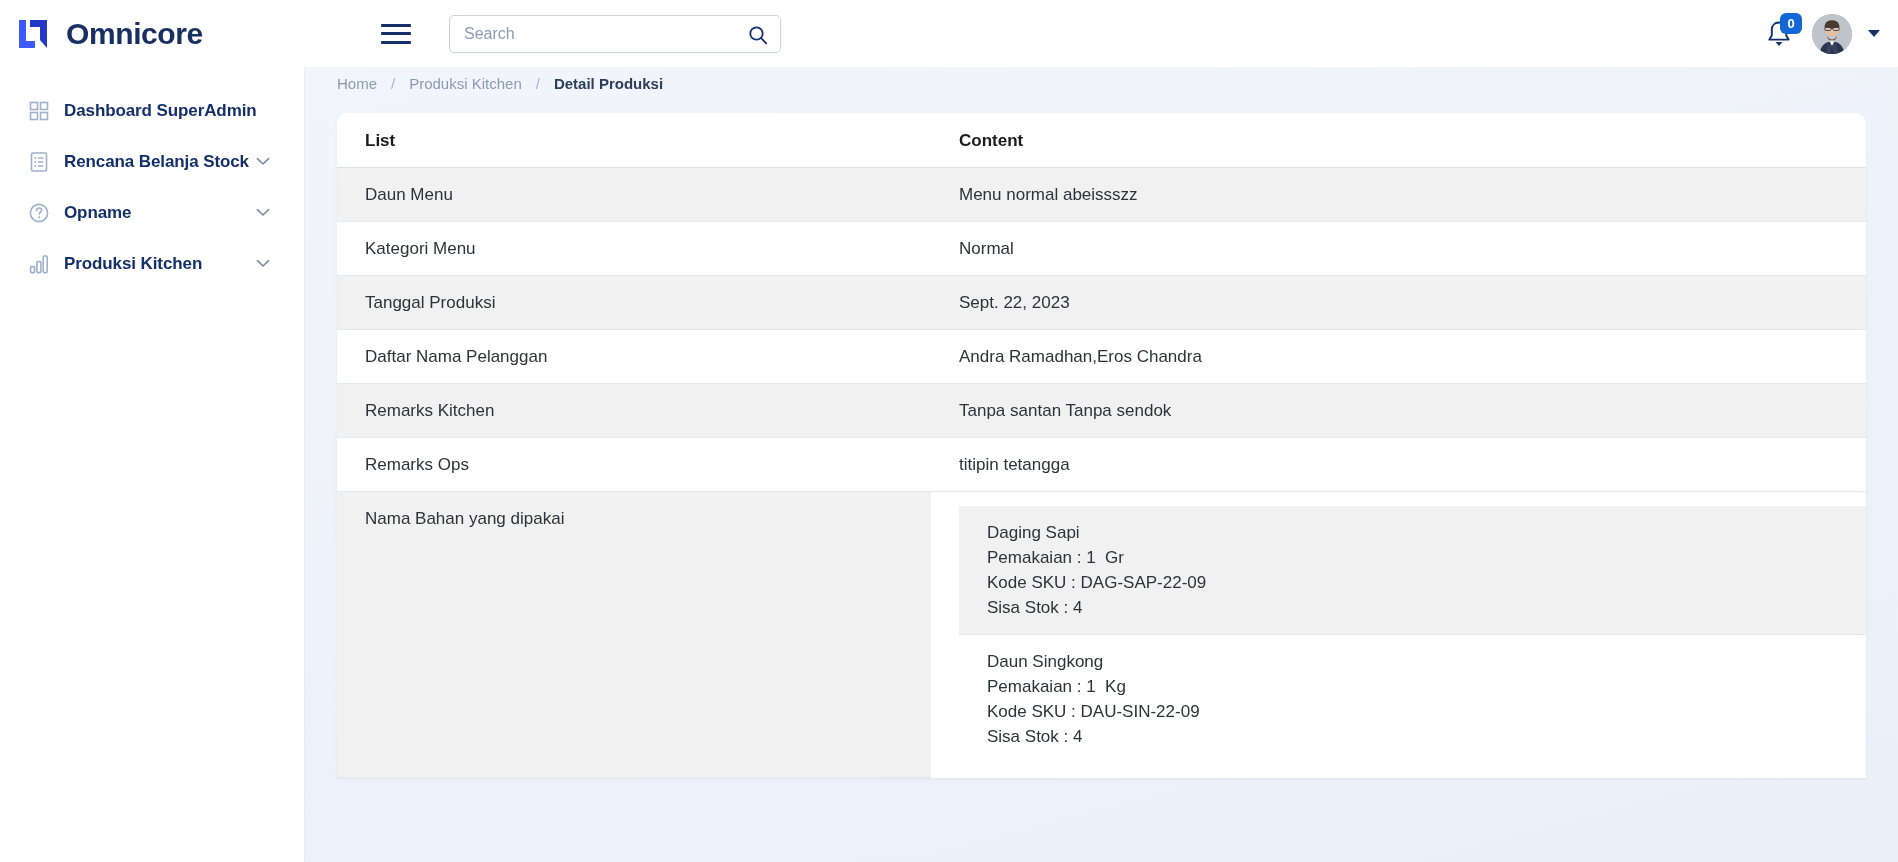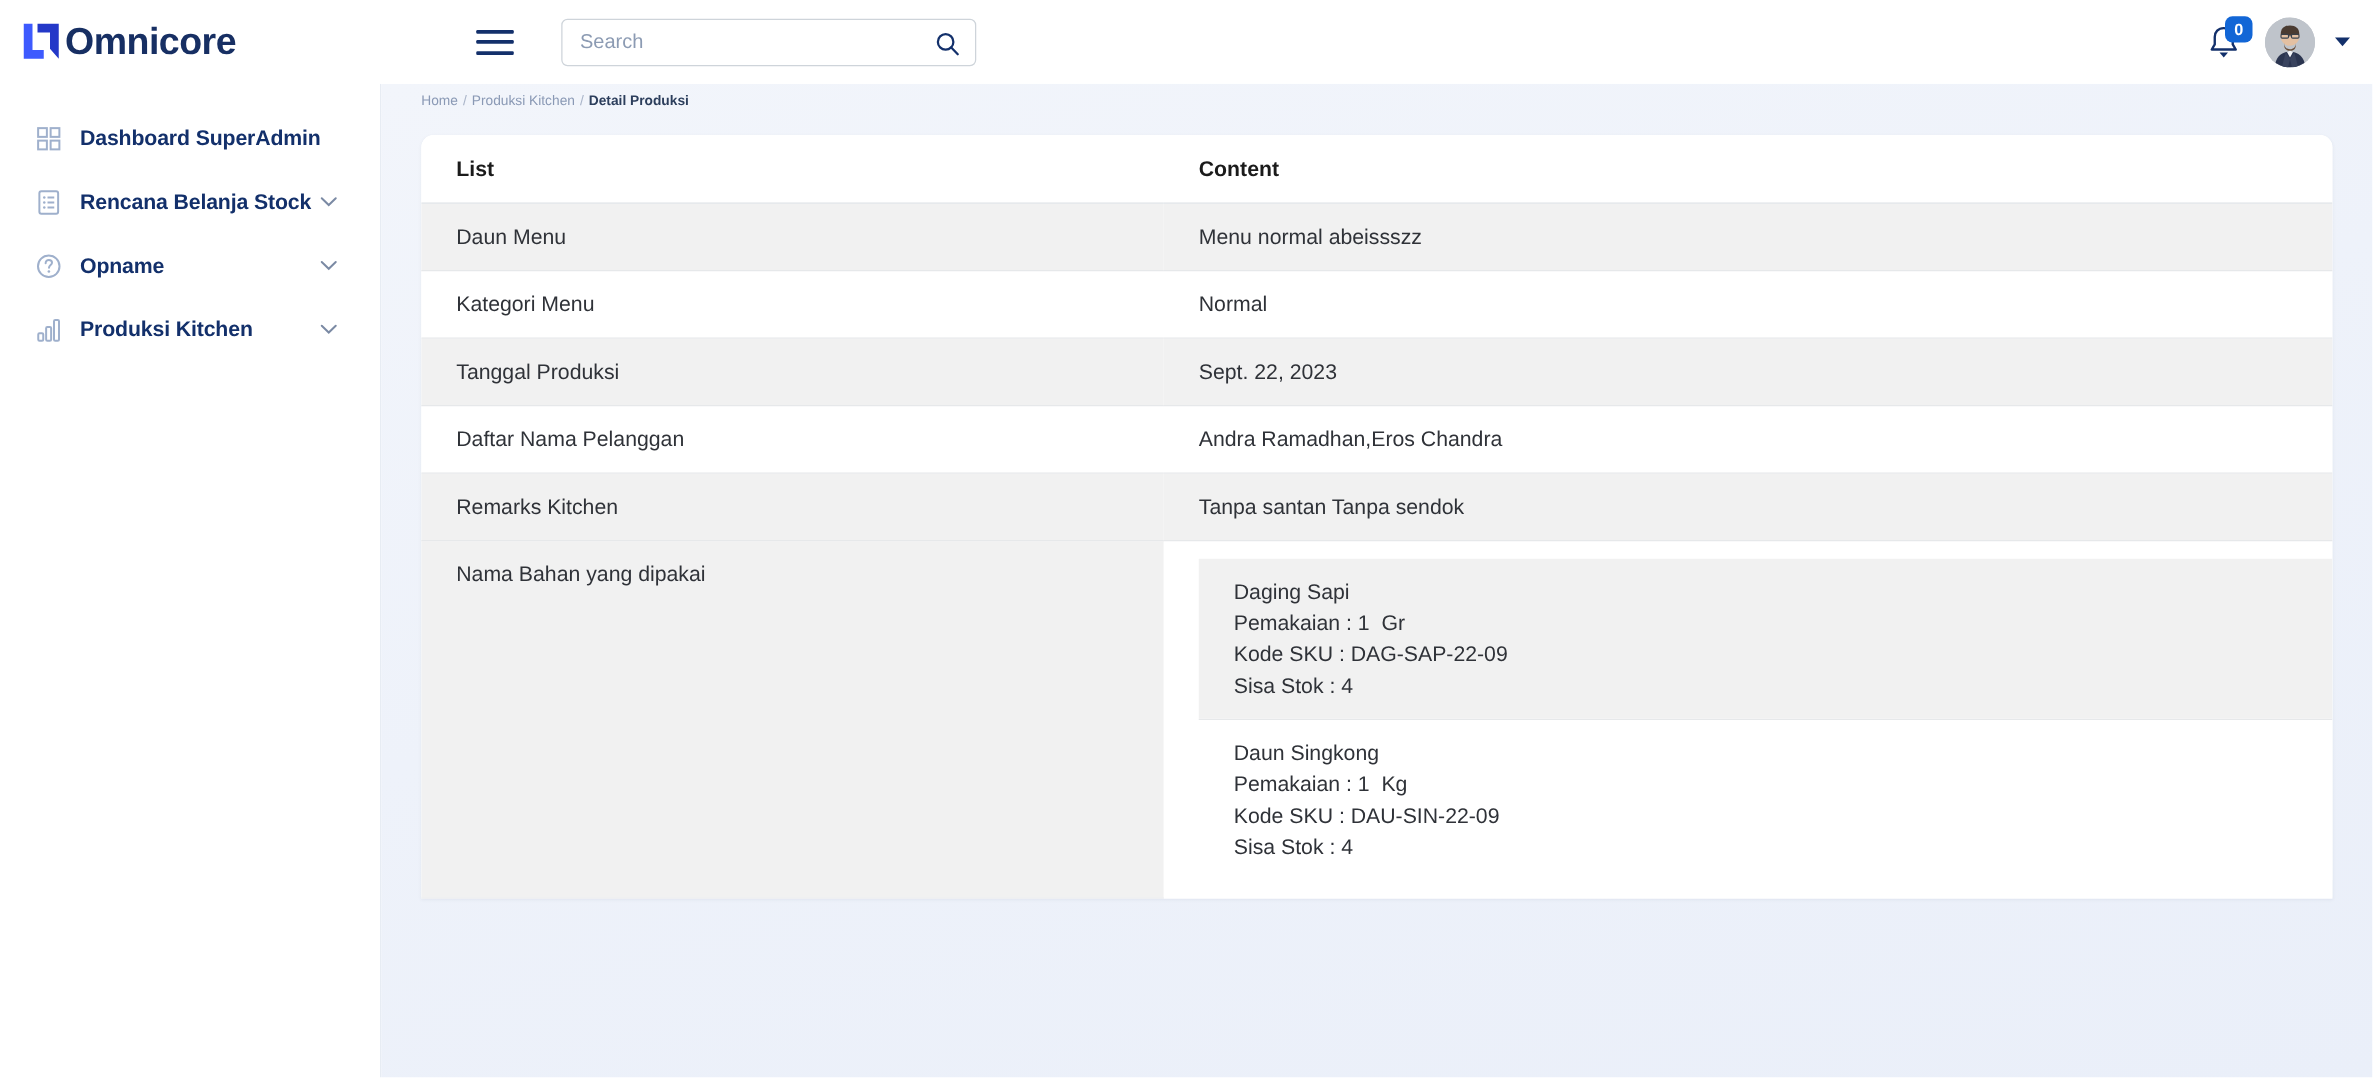--- a/index.html
+++ b/index.html
@@ -14,21 +14,21 @@
 
   
   .topbar {
     position: absolute; top: 0; left: 0;
     width: 1898px; height: 67px;
     background: #ffffff;
     display: flex; align-items: center;
     z-index: 30;
   }
   .brand {
-    display: flex; gap: 0;
+    display: flex; align-items: center; gap: 14px;
     margin-left: 18px; width: 300px;
   }
   .brand-logo { width: 34px; height: 32px; display: block; }
   .brand-name {
     font-size: 30px; font-weight: 700; color: #172f63;
     letter-spacing: -0.4px;
   }
   .hamburger {
     margin-left: 63px; width: 30px; height: 24px;
     display: flex; flex-direction: column; justify-content: space-between;
@@ -103,21 +103,21 @@
     background: linear-gradient(165deg, #f2f5fb 0%, #eef2fa 45%, #eaeff9 100%);
     overflow: hidden;
   }
   .page-title {
     margin: 22px 0 0 32px;
     font-size: 28px; font-weight: 400; color: #17376f;
     letter-spacing: -0.2px;
   }
   .breadcrumb {
     margin: 8px 0 0 32px;
-    font-size: 11px; display: flex; align-items: center; gap: 4px;
+    font-size: 15px; display: flex; align-items: center; gap: 14px;
   }
   .bc-link { color: #8a99b5; cursor: pointer; }
   .bc-sep { color: #a9b4c8; }
   .bc-current { color: #2c3e5c; font-weight: 600; }
 
   .card {
     margin: 21px 0 0 32px;
     width: 1529px;
     background: #ffffff;
     border-radius: 10px 10px 0 0;
@@ -293,20 +293,24 @@
             <td>Sept. 22, 2023</td>
           </tr>
           <tr class="plain">
             <td>Daftar Nama Pelanggan</td>
             <td>Andra Ramadhan,Eros Chandra</td>
           </tr>
           <tr class="shade">
             <td>Remarks Kitchen</td>
             <td>Tanpa santan Tanpa sendok</td>
           </tr>
+          <tr class="plain">
+            <td>Remarks Ops</td>
+            <td>titipin tetangga</td>
+          </tr>
 
           <tr class="shade">
             <td class="ingredient-label">Nama Bahan yang dipakai</td>
             <td class="no-pad" style="border-bottom:none;background:#ffffff;">
 
               <div class="ingredient-block ing-shade">
                 <div class="ing-line">Daging Sapi</div>
                 <div class="ing-line">Pemakaian : 1  Gr</div>
                 <div class="ing-line">Kode SKU : DAG-SAP-22-09</div>
                 <div class="ing-line">Sisa Stok : 4</div>

